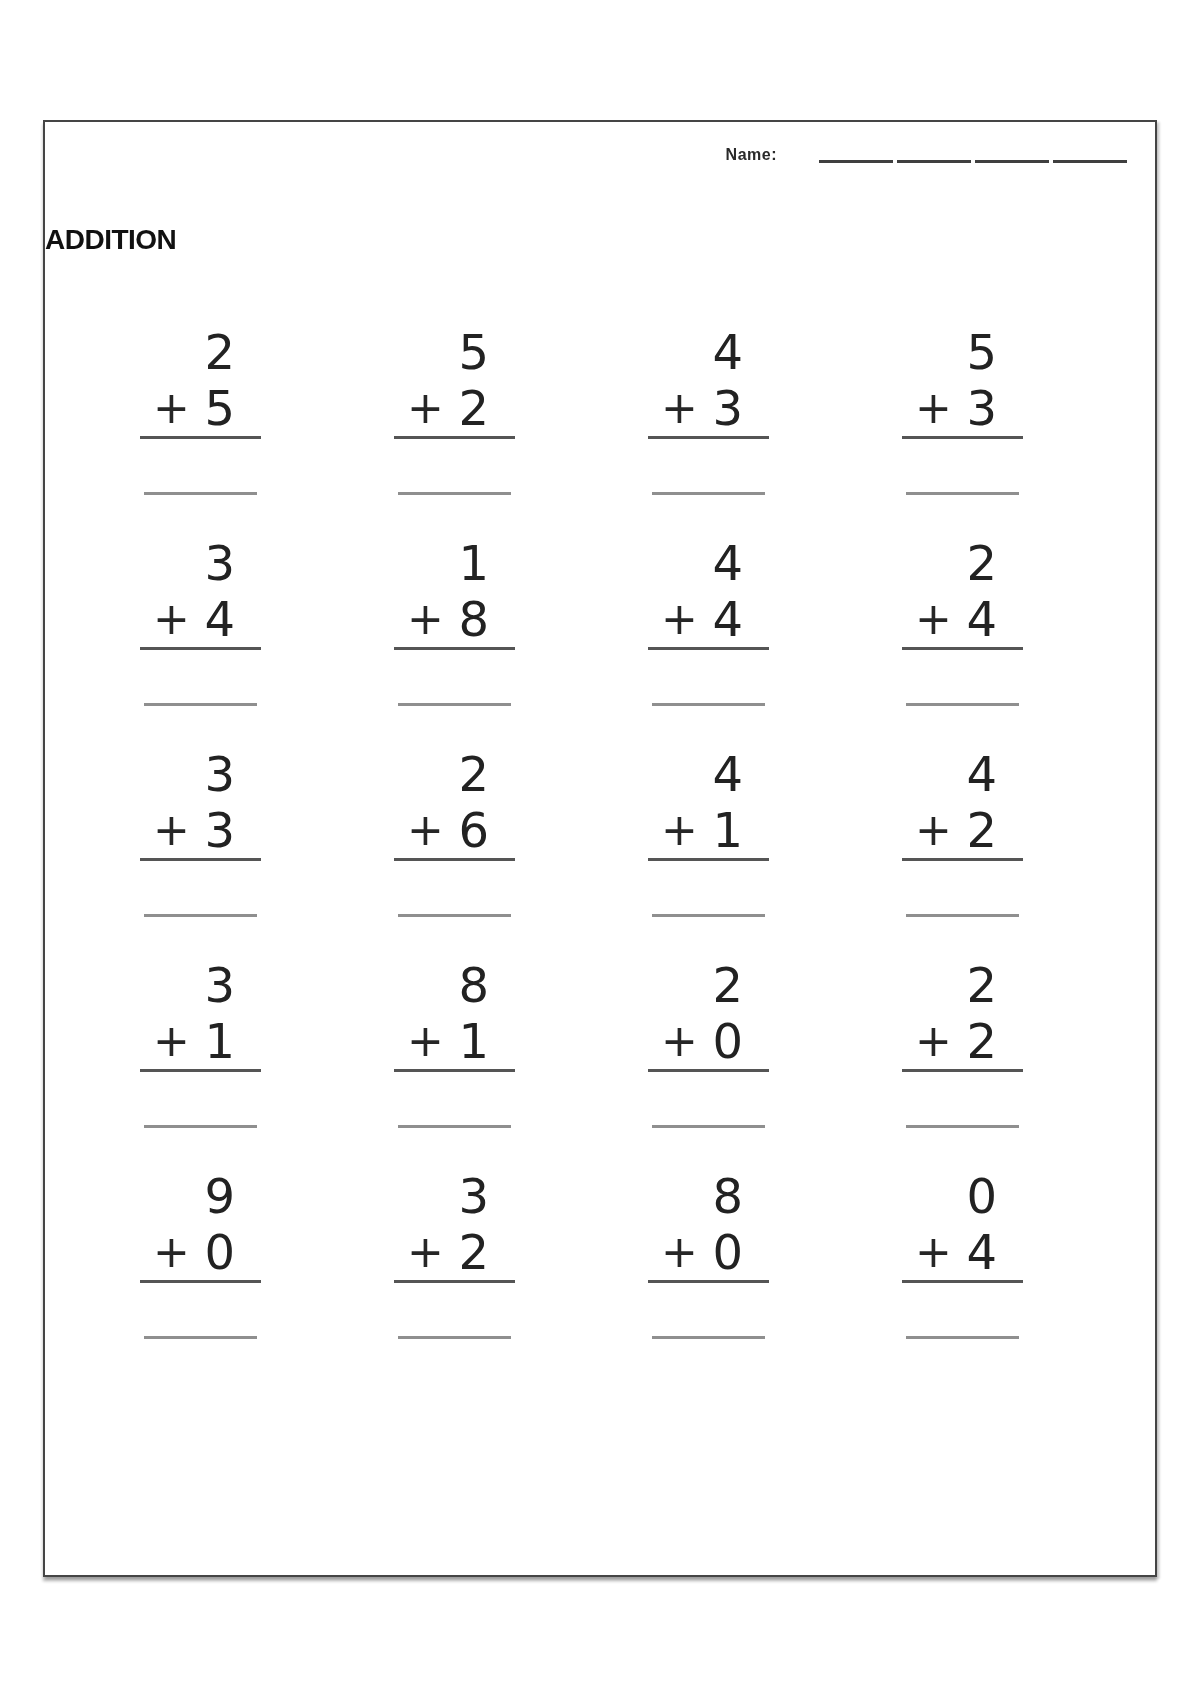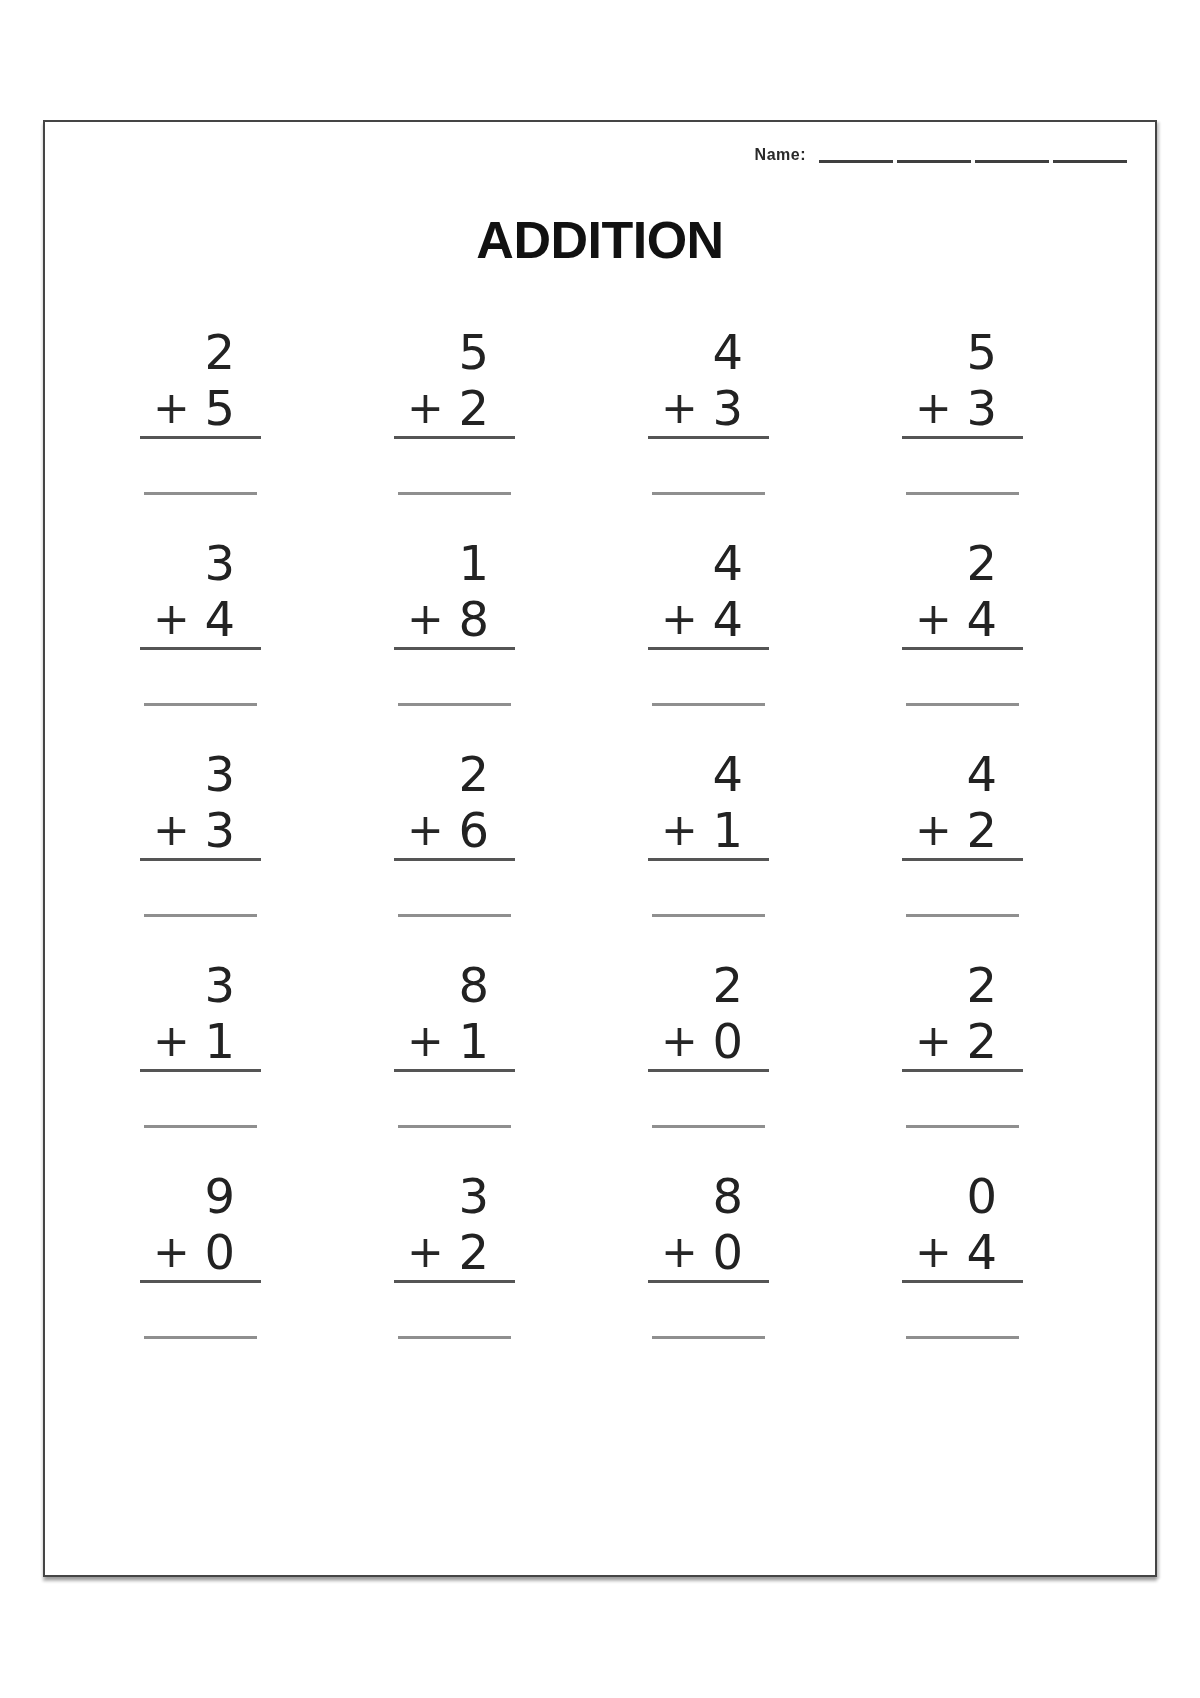--- a/index.html
+++ b/index.html
@@ -27,20 +27,21 @@
     border: 2px solid #454545;
     box-shadow: 0 4px 3px rgba(0,0,0,0.30), 3px 2px 2px rgba(0,0,0,0.12);
   }
   
   .name-row {
     position: absolute;
     top: 24px;
     right: 28px;
     display: flex;
     align-items: flex-end;
+    gap: 29px;
   }
   .name-label {
     font-family: "Liberation Sans", sans-serif;
     font-size: 16px;
     font-weight: 600;
     color: #2a2a2a;
     margin-right: 13px;
     padding-bottom: 1px;
     letter-spacing: 0.5px;
   }
@@ -52,23 +53,23 @@
   .name-line .seg {
     width: 74px;
     border-bottom: 3px solid #3f3f3f;
   }
   
   .title {
     position: absolute;
     top: 92px;
     left: 0;
     width: 100%;
-    text-align: center;
+    text-align: left;
     font-family: "Liberation Sans", sans-serif;
-    font-size: 52px;
+    font-size: 28px;
     line-height: 52px;
     font-weight: bold;
     letter-spacing: -0.5px;
     color: #111111;
   }
   
   .grid {
     position: absolute;
     left: 95px;
     top: 202px;

